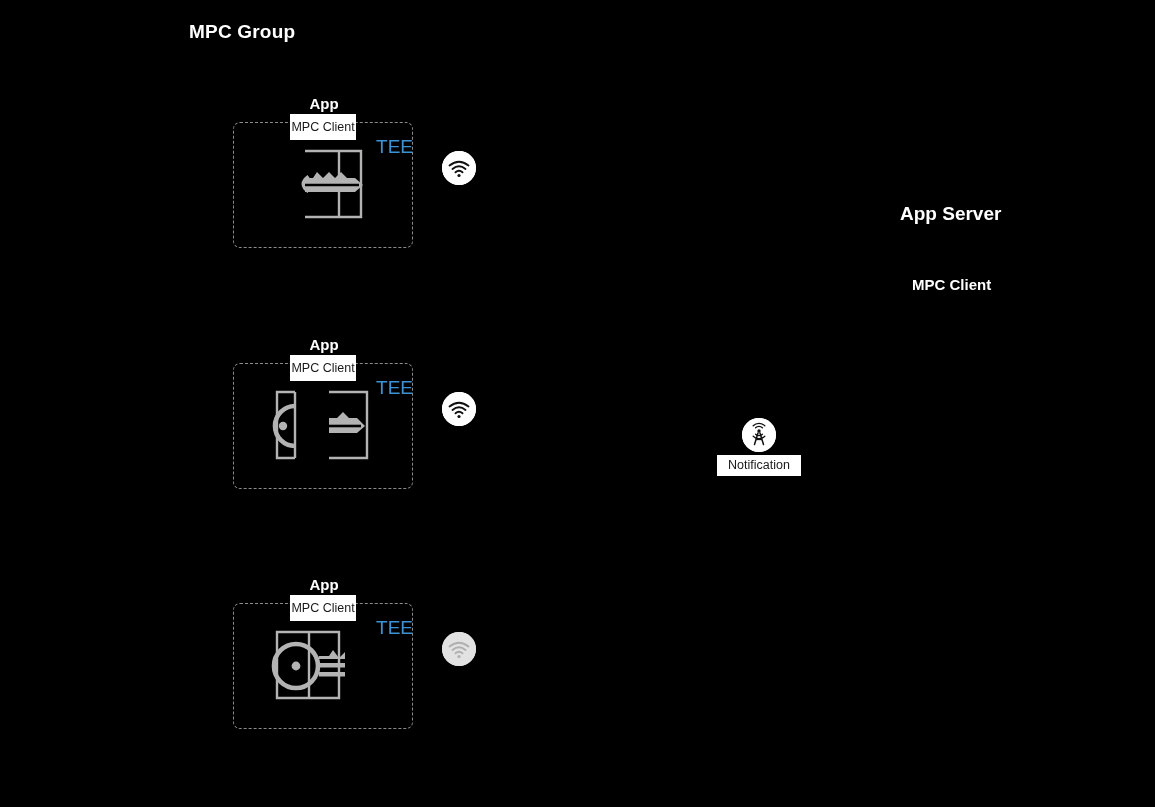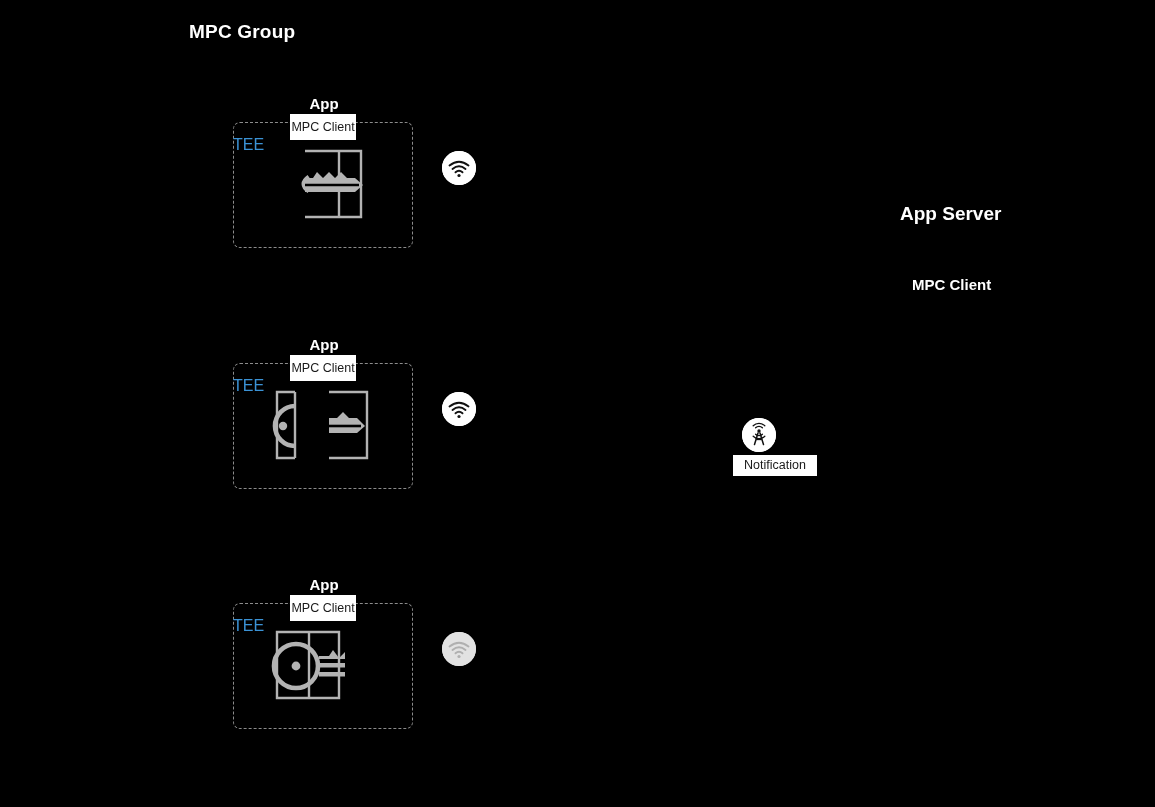--- a/index.html
+++ b/index.html
@@ -93,22 +93,22 @@
     line-height: 26px;
     text-align: center;
     white-space: nowrap;
     z-index: 5;
   }
   .tee-label {
     position: absolute;
     left: 0;
     top: 41px;
     width: 180px;
-    text-align: left;
-    font-size: 16px;
+    text-align: right;
+    font-size: 19px;
     color: #3b93d6;
     z-index: 2;
     white-space: nowrap;
   }
 
   
   .key-art {
     position: absolute;
     left: 0;
     top: 52px;
@@ -151,21 +151,20 @@
     left: 0;
     top: 37px;
     width: 84px;
     height: 21px;
     line-height: 21px;
     background: #ffffff;
     color: #1a1a1a;
     font-size: 12.5px;
     text-align: center;
     white-space: nowrap;
-    margin-left: 16px;
   }
 </style>
 </head>
 <body>
 
 <div class="stage">
 
   <div class="title-mpc-group">MPC Group</div>
 
   <div class="title-app-server">App Server</div>

